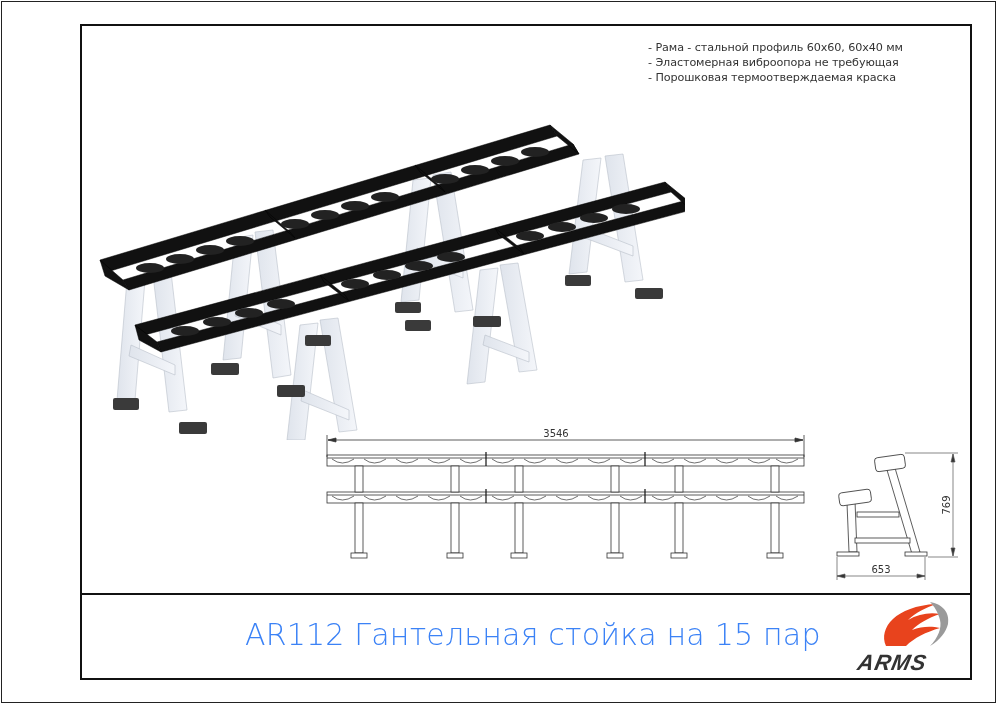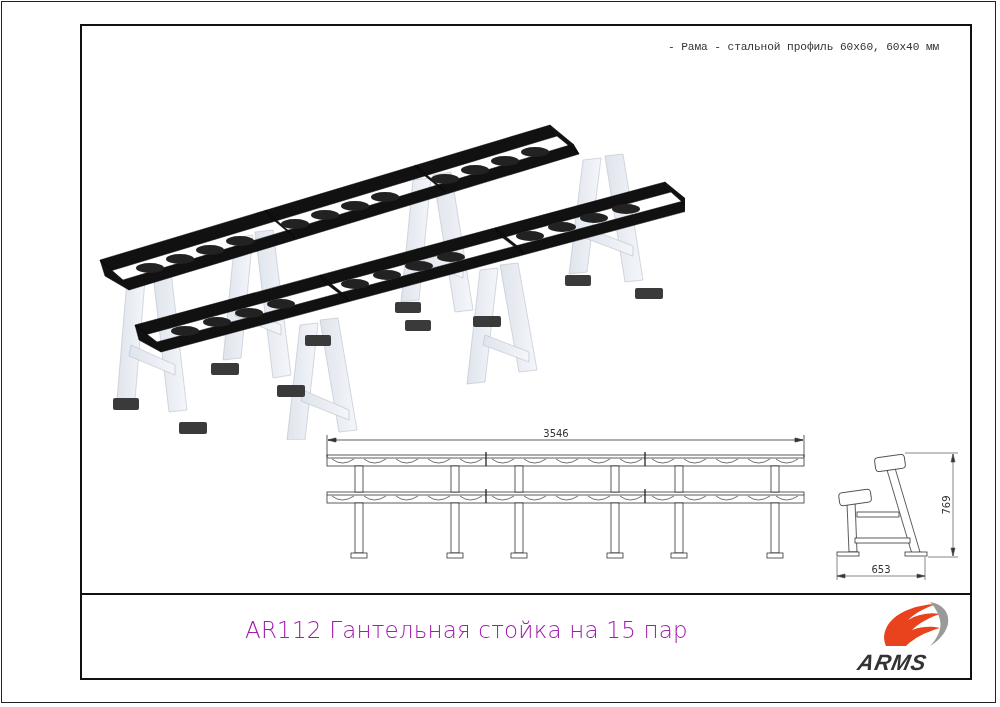--- a/index.html
+++ b/index.html
@@ -1,38 +1,40 @@
 <!DOCTYPE html>
 <html><head>
 <meta charset="utf-8">
 <style>
   html, body { margin: 0; padding: 0; background: #ffffff; }
   body { width: 1000px; height: 707px; position: relative; overflow: hidden; font-family: "DejaVu Sans", sans-serif; color: #222; }
   .outer-frame { position: absolute; left: 1px; top: 1px; width: 995px; height: 702px; border: 1px solid #222; box-sizing: border-box; }
   .inner-frame { position: absolute; left: 80px; top: 24px; width: 892px; height: 656px; border: 2px solid #111; box-sizing: border-box; }
   .divider { position: absolute; left: 80px; top: 593px; width: 892px; height: 2px; background: #111; }
-  .specs { position: absolute; left: 668px; top: 40px; width: 320px; font-size: 11.2px; line-height: 15.2px; color: #333; letter-spacing: -0.1px; font-family: Liberation Mono, monospace; }
+  .specs { position: absolute; left: 648px; top: 40px; width: 320px; font-size: 11.2px; line-height: 15.2px; color: #333; letter-spacing: -0.1px; }
   .specs div { white-space: nowrap; }
-  .title { position: absolute; left: 245px; top: 617px; font-size: 23px; font-weight: 300; color: #a21caf; letter-spacing: 0.2px; white-space: nowrap; font-family: "DejaVu Sans", sans-serif; }
+  .title { position: absolute; left: 245px; top: 617px; font-size: 30px; font-weight: 300; color: #3b82f6; letter-spacing: 0.2px; white-space: nowrap; font-family: "DejaVu Sans", sans-serif; }
   .logo { position: absolute; left: 856px; top: 598px; width: 100px; height: 78px; }
   .logo-text { position: absolute; left: 2px; top: 52px; font-family: "Liberation Sans", sans-serif; font-style: italic; font-weight: bold; font-size: 22px; color: #333; letter-spacing: 1px; transform: skewX(-12deg); }
   .iso-render { position: absolute; left: 95px; top: 120px; }
   .front-drawing { position: absolute; left: 320px; top: 425px; }
   .side-drawing { position: absolute; left: 825px; top: 440px; }
   .dim-label { font-family: "DejaVu Sans", sans-serif; font-size: 10px; fill: #333; }
 </style>
 </head>
 <body>
 
 <div class="outer-frame"></div>
 <div class="inner-frame"></div>
 <div class="divider"></div>
 
 <div class="specs">
   <div>- Рама - стальной профиль 60х60, 60х40 мм</div>
+  <div>- Эластомерная виброопора не требующая</div>
+  <div>- Порошковая термоотверждаемая краска</div>
 </div>
 
 <svg class="iso-render" width="590" height="320" viewBox="0 0 590 320">
   <defs>
     <linearGradient id="legGrad" x1="0" x2="1" y1="0" y2="0">
       <stop offset="0" stop-color="#dfe4ec"></stop>
       <stop offset="1" stop-color="#f4f6fa"></stop>
     </linearGradient>
   </defs>
 

